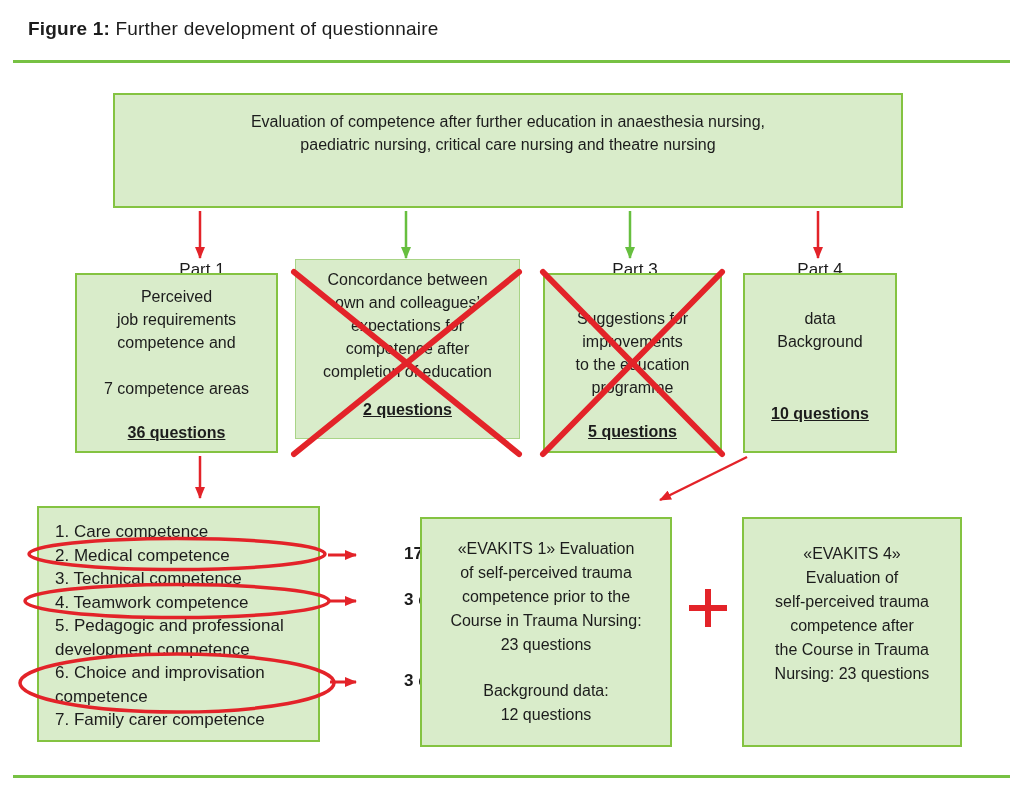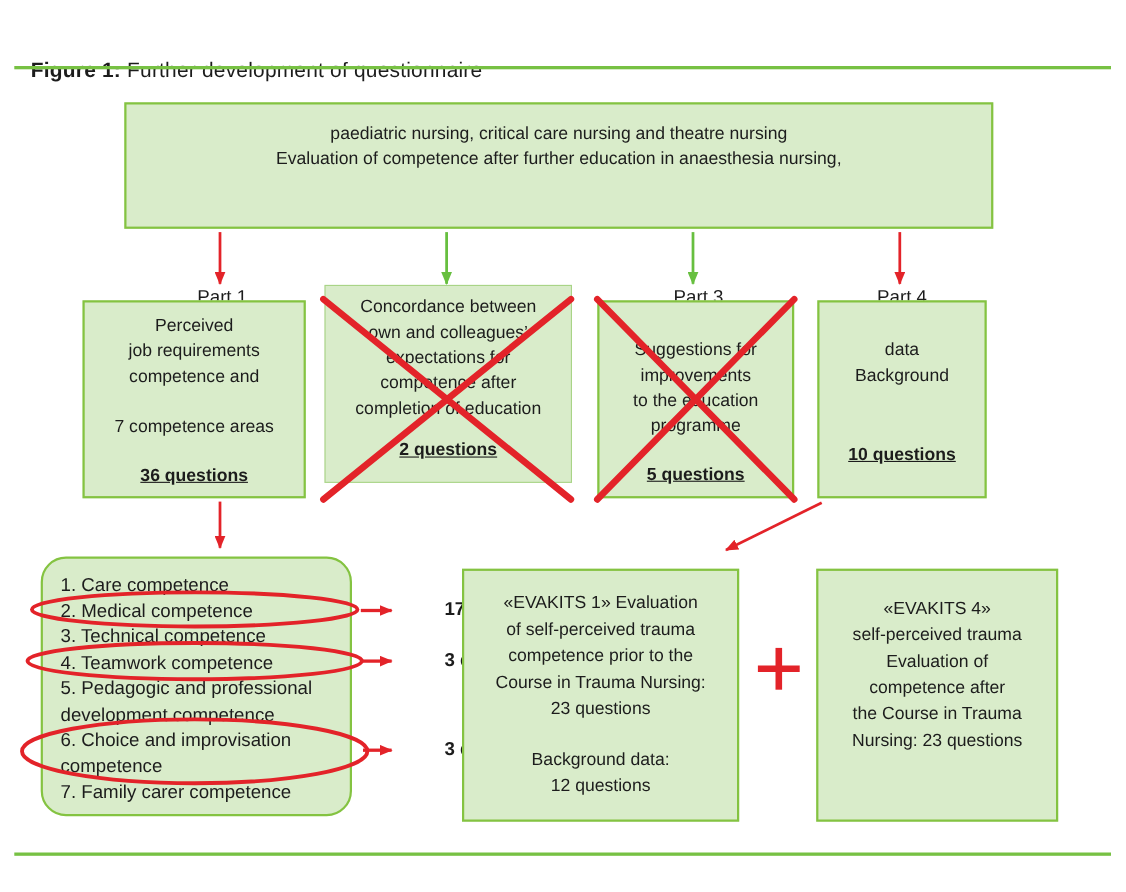--- a/index.html
+++ b/index.html
@@ -17,21 +17,21 @@
   }
   .gbox{
     position:absolute;
     background:#d9ecca;
     border:2px solid #84c341;
     box-sizing:border-box;
     text-align:center;
   }
   .title{
     position:absolute;left:28px;top:18px;
-    font-size:19px;letter-spacing:0.2px;margin-top:36px;
+    font-size:19px;letter-spacing:0.2px;
   }
   .title b{font-weight:bold;}
   .topbox-text{padding-top:15px;font-size:17px;line-height:25px;}
   .part-label{
     position:absolute;top:165px;
     transform:translateX(-50%);
     font-size:17px;white-space:nowrap;
   }
   .boxline{font-size:16px;line-height:23px;white-space:nowrap;}
   .qline{
@@ -54,22 +54,22 @@
 
   <div class="title">
     <b>Figure 1:</b><span> Further development of questionnaire</span>
   </div>
 
   <div class="rule" style="top:60px;"></div>
   <div class="rule" style="top:775px;"></div>
 
   <div class="gbox" style="left:113px;top:93px;width:790px;height:115px;">
     <div class="topbox-text">
+      <div class="boxline">Evaluation of competence after further education in anaesthesia nursing,</div>
       <div class="boxline">paediatric nursing, critical care nursing and theatre nursing</div>
-      <div class="boxline">Evaluation of competence after further education in anaesthesia nursing,</div>
     </div>
     <span class="part-label" style="left:87px;">Part 1</span>
     <span class="part-label" style="left:307px;text-align:right;">Part 2</span>
     <span class="part-label" style="left:520px;">Part 3</span>
     <span class="part-label" style="left:705px;">Part 4</span>
   </div>
 
   <div class="gbox" style="left:75px;top:273px;width:203px;height:180px;">
     <div style="padding-top:10px;">
       <div class="boxline">Perceived</div>
@@ -102,21 +102,21 @@
   </div>
 
   <div class="gbox" style="left:743px;top:273px;width:154px;height:180px;">
     <div style="padding-top:32px;">
       <div class="boxline">data</div>
       <div class="boxline">Background</div>
       <div class="qline" style="margin-top:52px;">10 questions</div>
     </div>
   </div>
 
-  <div class="gbox" style="left:37px;top:506px;width:283px;height:236px;text-align:left;border-radius:23px;">
+  <div class="gbox" style="left:37px;top:506px;width:283px;height:236px;text-align:left;">
     <div style="padding:12px 0 0 16px;">
       <div class="list-line">1. Care competence</div>
       <div class="list-line">2. Medical competence</div>
       <div class="list-line">3. Technical competence</div>
       <div class="list-line">4. Teamwork competence</div>
       <div class="list-line">5. Pedagogic and professional</div>
       <div class="list-line">development competence</div>
       <div class="list-line">6. Choice and improvisation</div>
       <div class="list-line">competence</div>
       <div class="list-line">7. Family carer competence</div>
@@ -135,22 +135,22 @@
       <div>Course in Trauma Nursing:</div>
       <div>23 questions</div>
       <div style="margin-top:22px;">Background data:</div>
       <div>12 questions</div>
     </div>
   </div>
 
   <div class="gbox" style="left:742px;top:517px;width:220px;height:230px;display:flex;flex-direction:column;justify-content:center;padding-bottom:36px;">
     <div class="ev-lines">
       <div>«EVAKITS 4»</div>
+      <div>Evaluation of</div>
       <div>self-perceived trauma</div>
-      <div>Evaluation of</div>
       <div>competence after</div>
       <div>the Course in Trauma</div>
       <div>Nursing: 23 questions</div>
     </div>
   </div>
 
   <svg class="overlay" width="1024" height="811" viewBox="0 0 1024 811">
     <defs>
       <marker id="head-red" viewBox="0 0 12 10" refX="11" refY="5" markerWidth="12" markerHeight="10" orient="auto-start-reverse" markerUnits="userSpaceOnUse">
         <path d="M0,0 L12,5 L0,10 z" fill="#e32329"></path>

